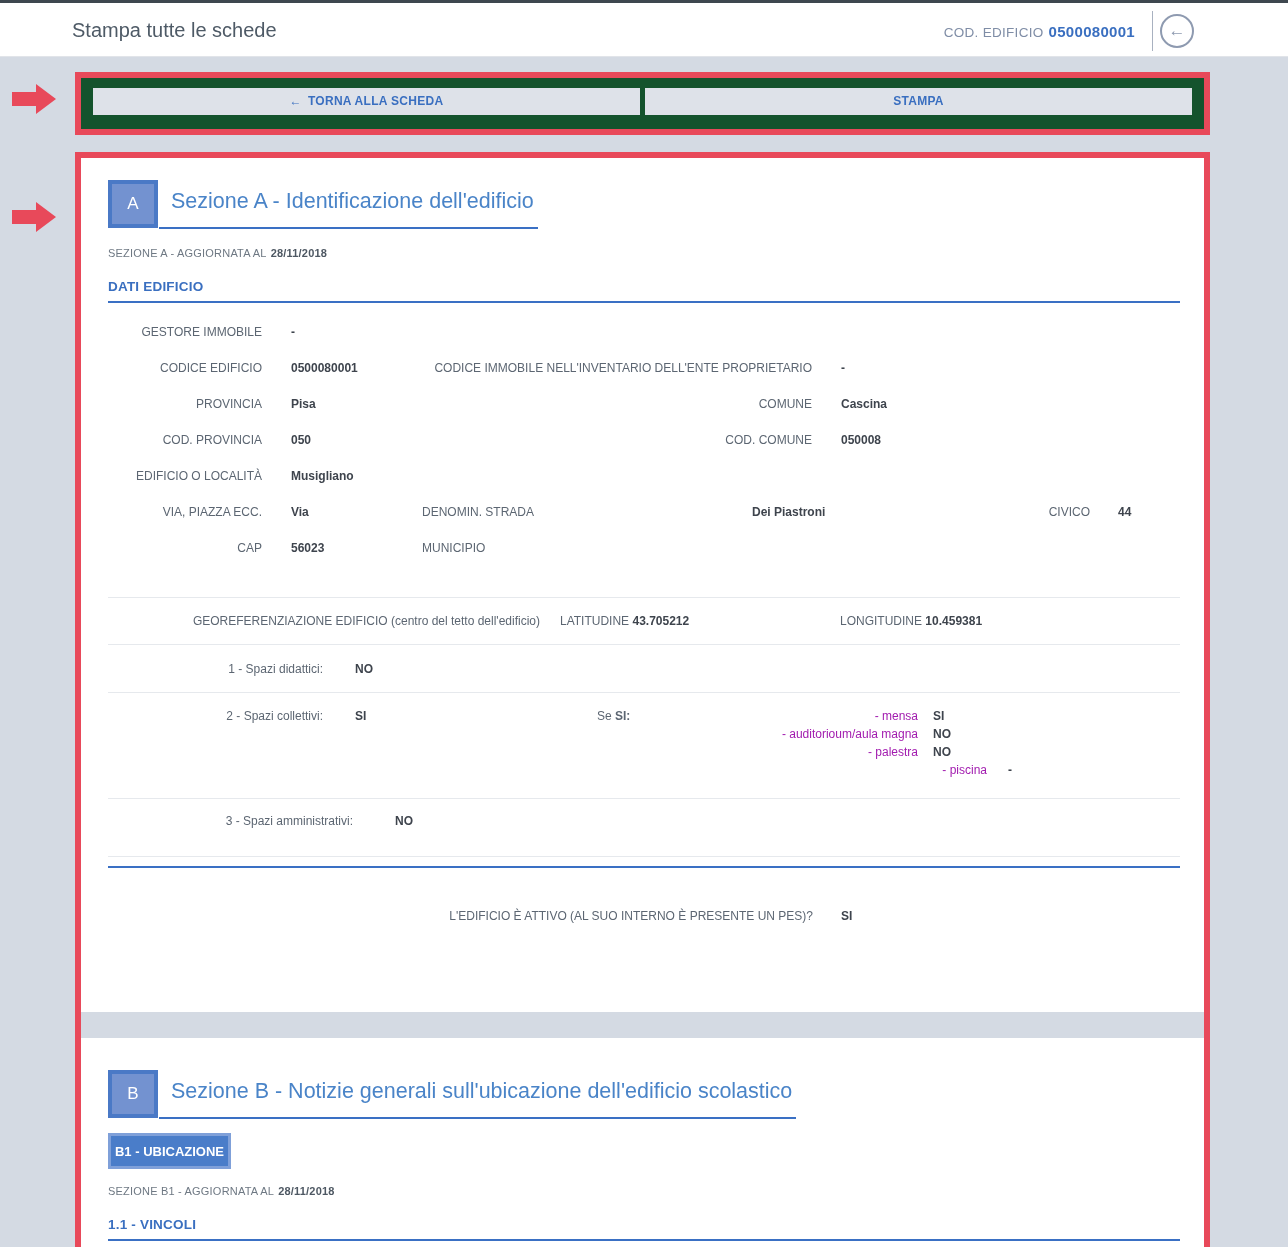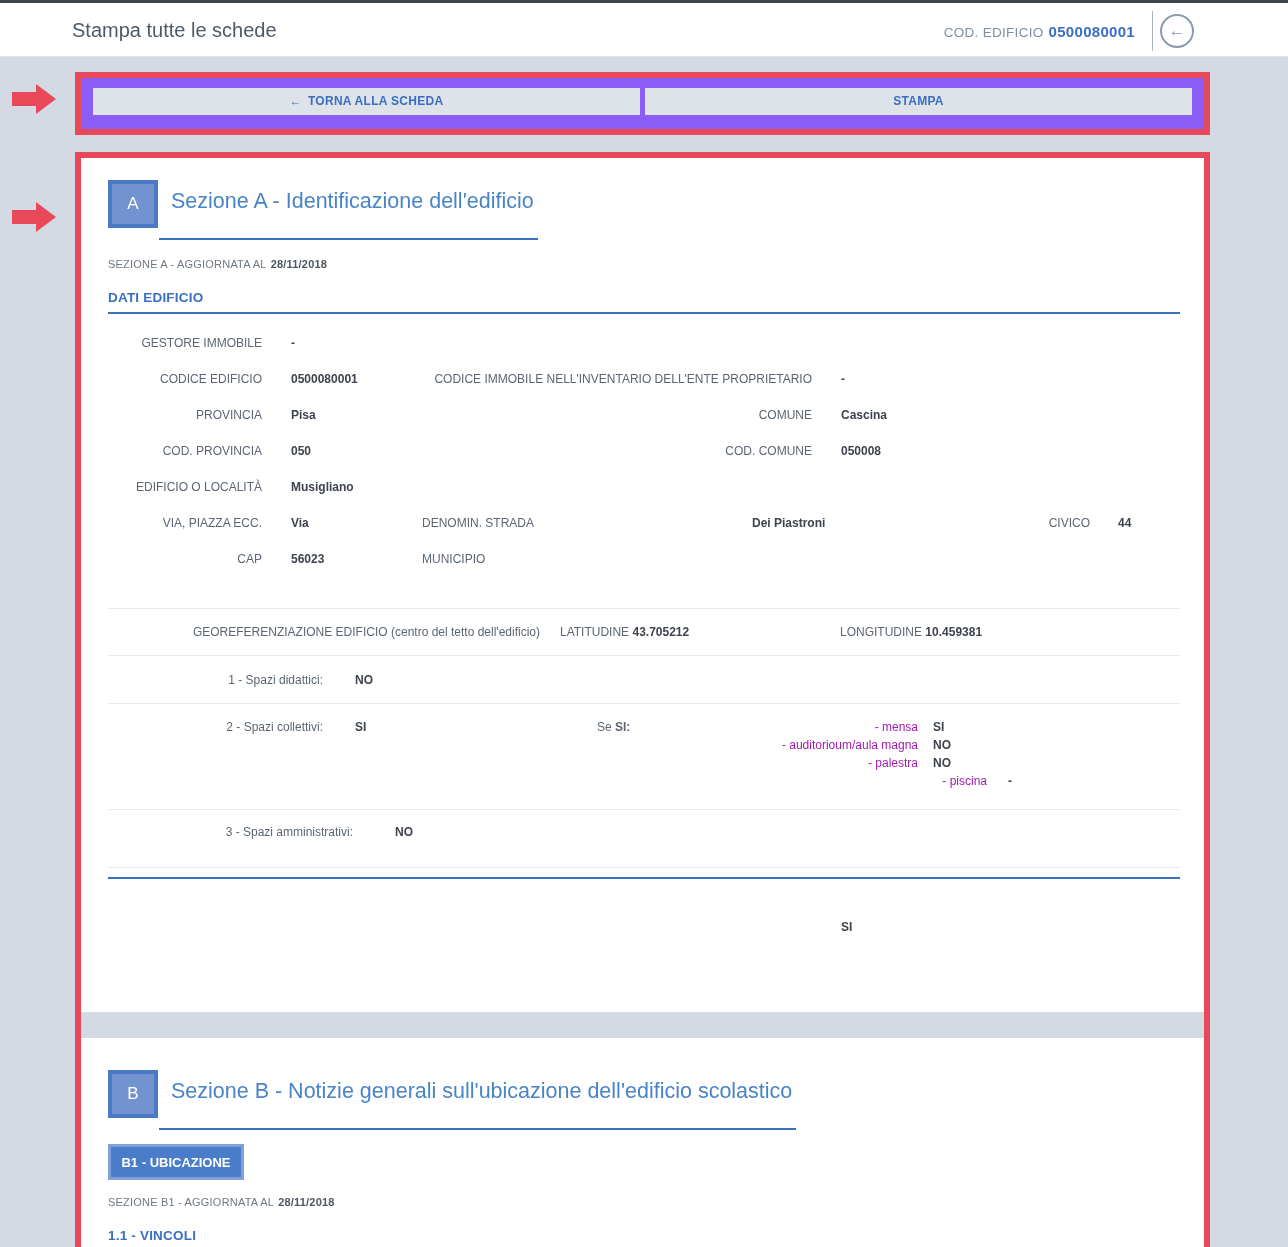--- a/index.html
+++ b/index.html
@@ -21,39 +21,39 @@
   .backbtn { position:absolute; left:1160px; top:11px; width:34px; height:34px; border:2px solid #8e9ab0;
     border-radius:50%; color:#8e9ab0; font-size:17px; line-height:29px; text-align:center;
     background:#fff; cursor:pointer; }
 
   
   .arrow { position:absolute; left:12px; width:44px; height:30px; }
   .arrow-1 { top:84px; } .arrow-2 { top:202px; }
 
   
   .toolbar { position:absolute; left:75px; top:72px; width:1135px; height:63px;
-    border:6px solid #e8495a; background:#8b5cf6; padding:10px 12px; display:flex; gap:5px; }
+    border:6px solid #e8495a; background:#14532d; padding:10px 12px; display:flex; gap:5px; }
   .tbtn { flex:1; height:27px; background:#dee2e9; border:none; color:#3a6fc0; font-weight:bold;
     font-size:12px; letter-spacing:.3px; text-align:center; line-height:27px; cursor:pointer;
     font-family:"Liberation Sans", sans-serif; }
   .tbtn .aw { margin-right:6px; }
 
   
   .mainbox { position:absolute; left:75px; top:152px; width:1135px; height:1095px;
     border:6px solid #e8495a; border-bottom:none; background:#fff; overflow:hidden; }
   .card { background:#fff; padding:0 24px 0 27px; }
   .card-a { height:854px; overflow:hidden; }
   .band { height:26px; background:#d4dae3; }
 
   
   .sec-head { display:flex; align-items:flex-start; margin-top:22px; }
   .badge { width:50px; height:48px; background:#7392d0; border:4px solid #4a79c6; color:#fff;
     font-size:17px; text-align:center; line-height:40px; flex:0 0 auto; }
   .sec-title { margin-top:9px; margin-left:1px; color:#4a84c8; font-size:21.5px;
-    border-bottom:2px solid #3a70c4; padding:0 4px 24px 12px; }
+    border-bottom:2px solid #3a70c4; padding:0 4px 13px 12px; }
   .meta { margin-top:18px; font-size:11px; color:#6e7883; letter-spacing:.2px; }
   .meta .b { color:#4e5863; margin-left:4px; }
   .subhead { margin-top:20px; color:#3a6fc0; font-weight:bold; font-size:13.5px; letter-spacing:.2px; }
   .bluerule { border-top:2px solid #3a70c4; margin-top:7px; }
 
   
   .rows { margin-top:11px; }
   .fr { position:relative; height:36px; font-size:12px; }
   .fr > span { position:absolute; top:50%; transform:translateY(-50%); white-space:nowrap; }
   .fr .lab { color:#5c6672; }
@@ -89,21 +89,21 @@
   .sub { position:relative; height:18px; }
   .sub .sl { position:absolute; right:112px; color:#a21caf; white-space:nowrap; }
   .sub .sv { position:absolute; left:323px; font-weight:bold; color:#3e444d; }
   .sub.piscina .sl { right:43px; }
   .sub.piscina .sv { left:398px; }
   .stato-rule { border-top:2px solid #3a70c4; margin-top:9px; }
   .subhead2 { margin-top:8px; }
   .fr-att { margin-top:30px; }
 
   
-  .b1btn { margin-top:14px; width:136px; height:36px; background:#4a7dc9; border:3px solid #7fa0d9;
+  .b1btn { margin-top:14px; width:123px; height:36px; background:#4a7dc9; border:3px solid #7fa0d9;
     color:#fff; font-weight:bold; font-size:13px; cursor:pointer;
     font-family:"Liberation Sans", sans-serif; }
 </style>
 </head>
 <body>
 
 <div class="topstrip"></div>
 
 <div class="hdr">
   <div class="hdr-title">Stampa tutte le schede</div>
@@ -221,20 +221,21 @@
     </div>
     <div class="hr"></div>
     <div class="fr fr-amm">
       <span class="lab labS3">3 - Spazi amministrativi:</span>
       <span class="val valS3">NO</span>
     </div>
     <div class="hr"></div>
 
     <div class="stato-rule"></div>
     <div class="fr fr-att">
+      <span class="lab labW">L'EDIFICIO È ATTIVO (AL SUO INTERNO È PRESENTE UN PES)?</span>
       <span class="val valW">SI</span>
     </div>
   </div>
 
   <div class="band"></div>
 
   <div class="card card-b">
     <div class="sec-head" style="margin-top:32px">
       <div class="badge">B</div>
       <div class="sec-title">Sezione B - Notizie generali sull'ubicazione dell'edificio scolastico</div>

